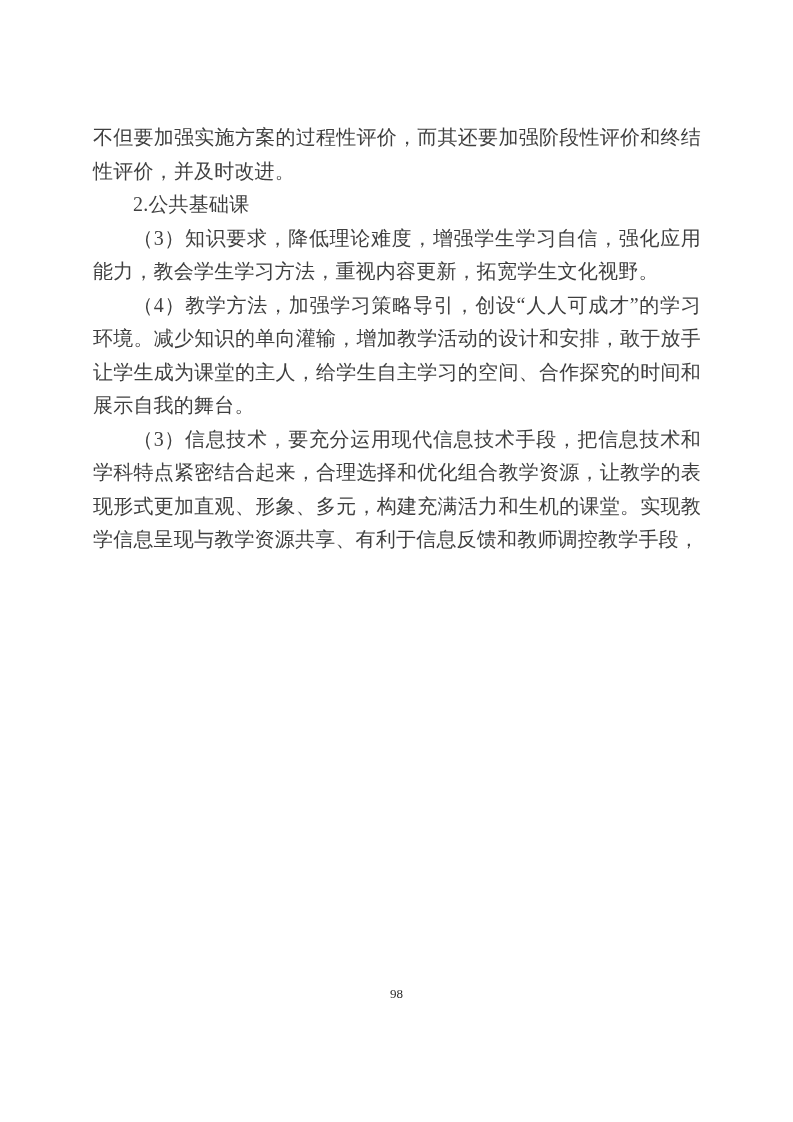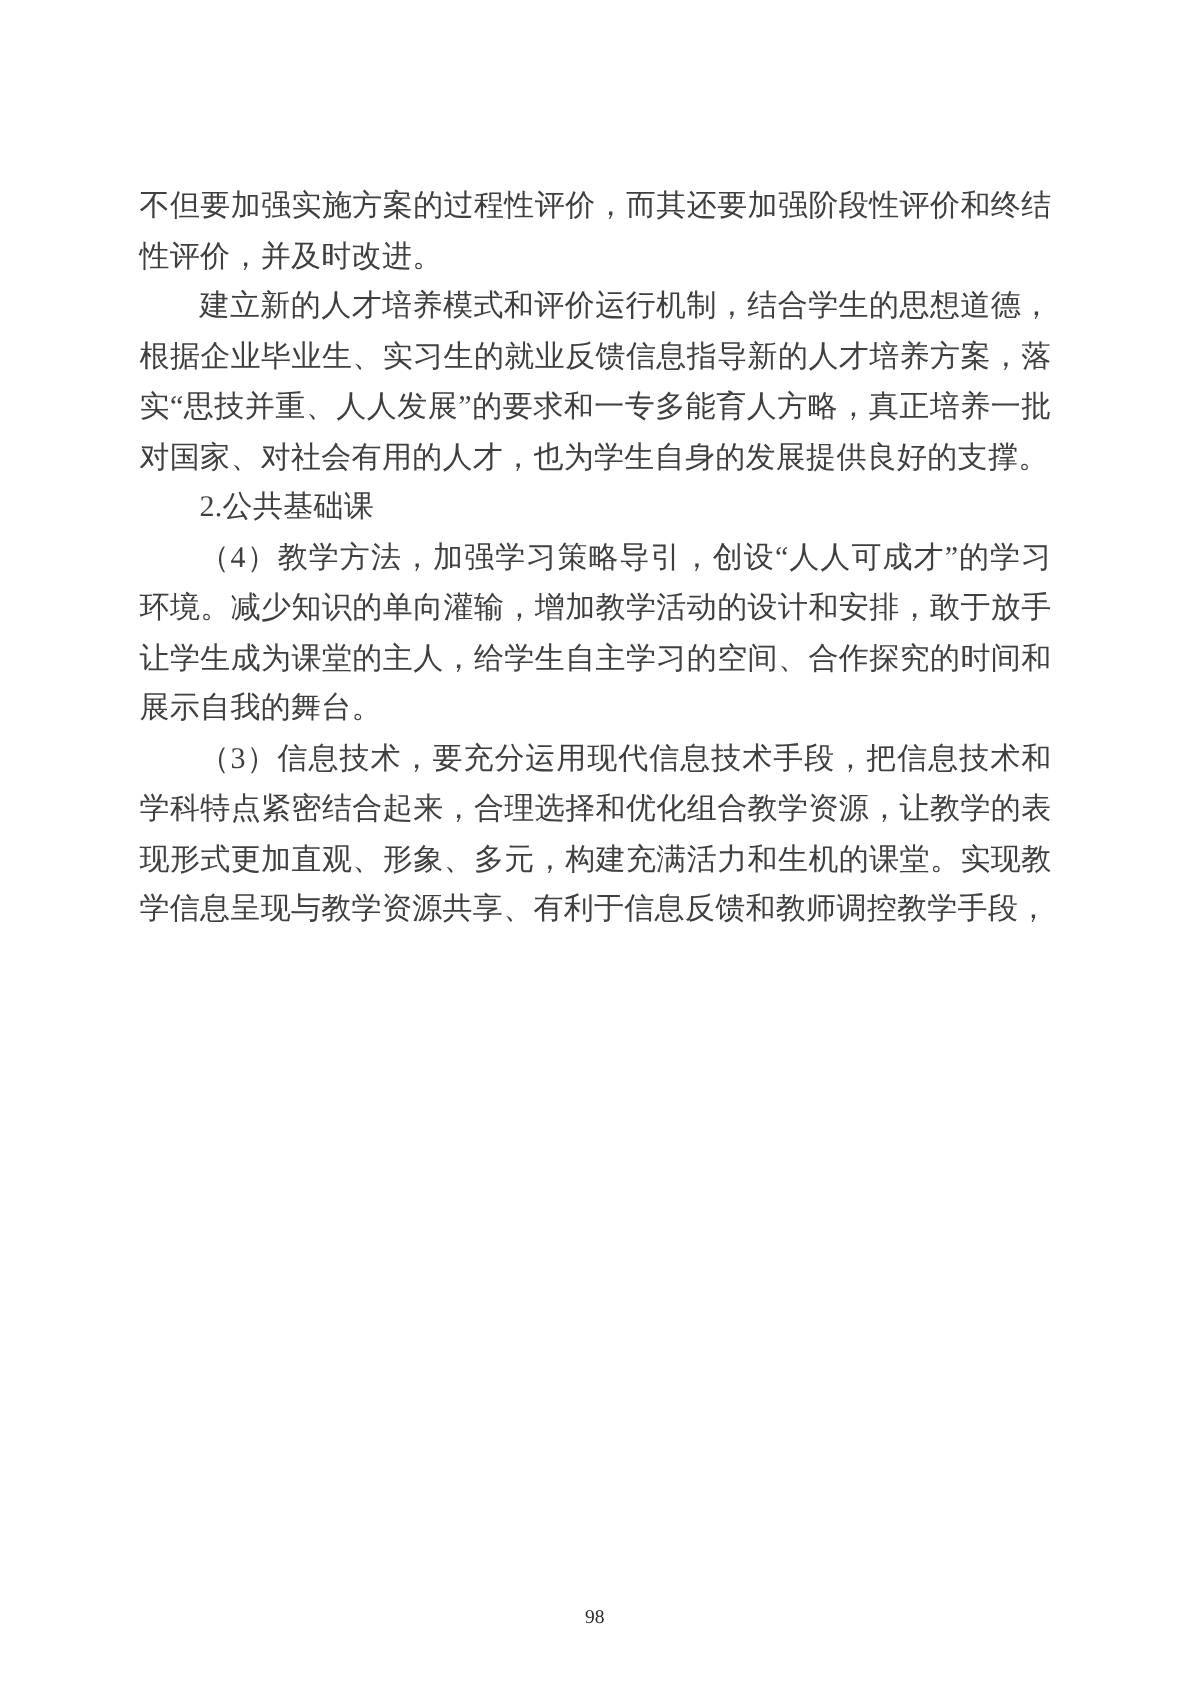--- a/index.html
+++ b/index.html
@@ -30,39 +30,39 @@
     text-justify: inter-ideograph;
     letter-spacing: 0.2px;
     word-break: break-all;
   }
   .para.indent {
     text-indent: 2em;
   }
   .footer {
     position: absolute;
     left: 0;
-    top: 1069px;
+    top: 984px;
     width: 100%;
     text-align: center;
   }
   .page-number {
     font-size: 13px;
     color: #2b2b2b;
     font-family: "Liberation Serif", serif;
   }
 </style>
 </head>
 <body>
 
 <div class="page">
 
   <div class="text-block">
     <p class="para">不但要加强实施方案的过程性评价，而其还要加强阶段性评价和终结性评价，并及时改进。</p>
-    <p class="para indent">建立新的人才培养模式和评价运行机制，结合学生的思想道德，根据企业毕业生、实习生的就业反馈信息指导新的人才培养方案，落实“思技并重、人人发展”的要求和一专多能育人方略，真正培养一批对国家、对社会有用的人才，也为学生自身的发展提供良好的支撑。</p>
     <p class="para indent">2.公共基础课</p>
+    <p class="para indent">（3）知识要求，降低理论难度，增强学生学习自信，强化应用能力，教会学生学习方法，重视内容更新，拓宽学生文化视野。</p>
     <p class="para indent">（4）教学方法，加强学习策略导引，创设“人人可成才”的学习环境。减少知识的单向灌输，增加教学活动的设计和安排，敢于放手让学生成为课堂的主人，给学生自主学习的空间、合作探究的时间和展示自我的舞台。</p>
     <p class="para indent">（3）信息技术，要充分运用现代信息技术手段，把信息技术和学科特点紧密结合起来，合理选择和优化组合教学资源，让教学的表现形式更加直观、形象、多元，构建充满活力和生机的课堂。实现教学信息呈现与教学资源共享、有利于信息反馈和教师调控教学手段，</p>
   </div>
 
   <div class="footer">
     <span class="page-number">98</span>
   </div>
 
 </div>
 

